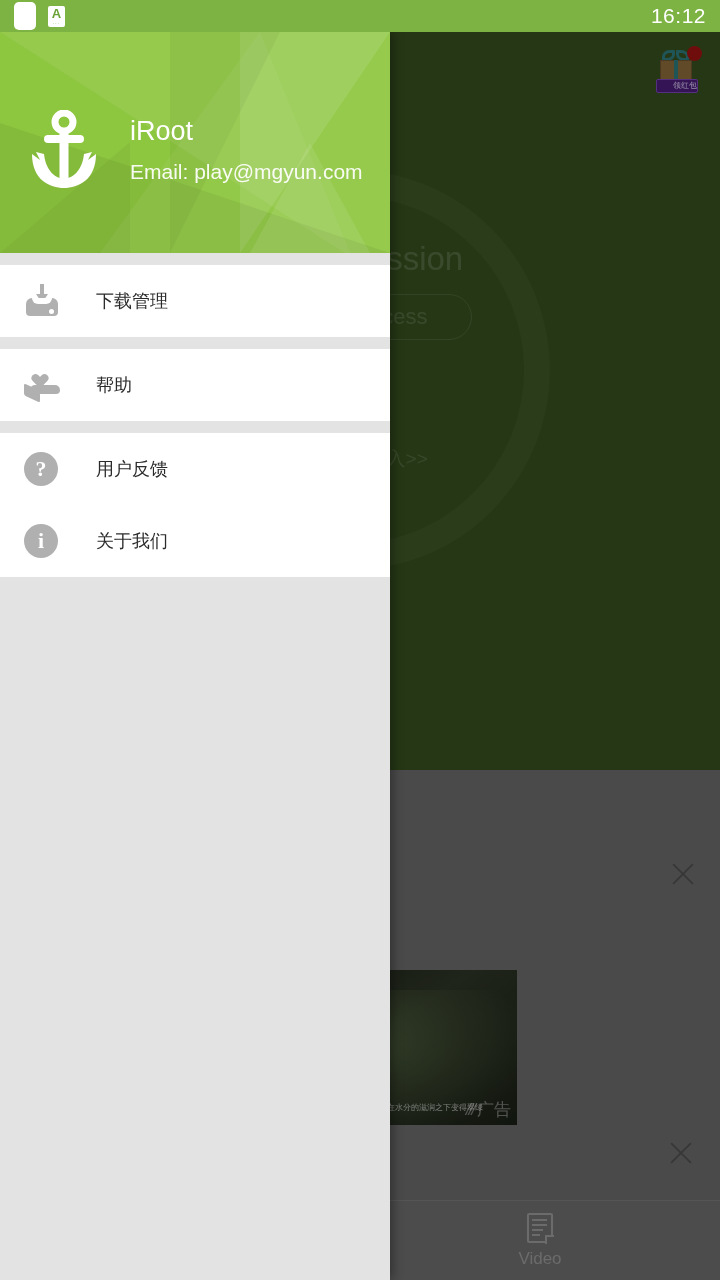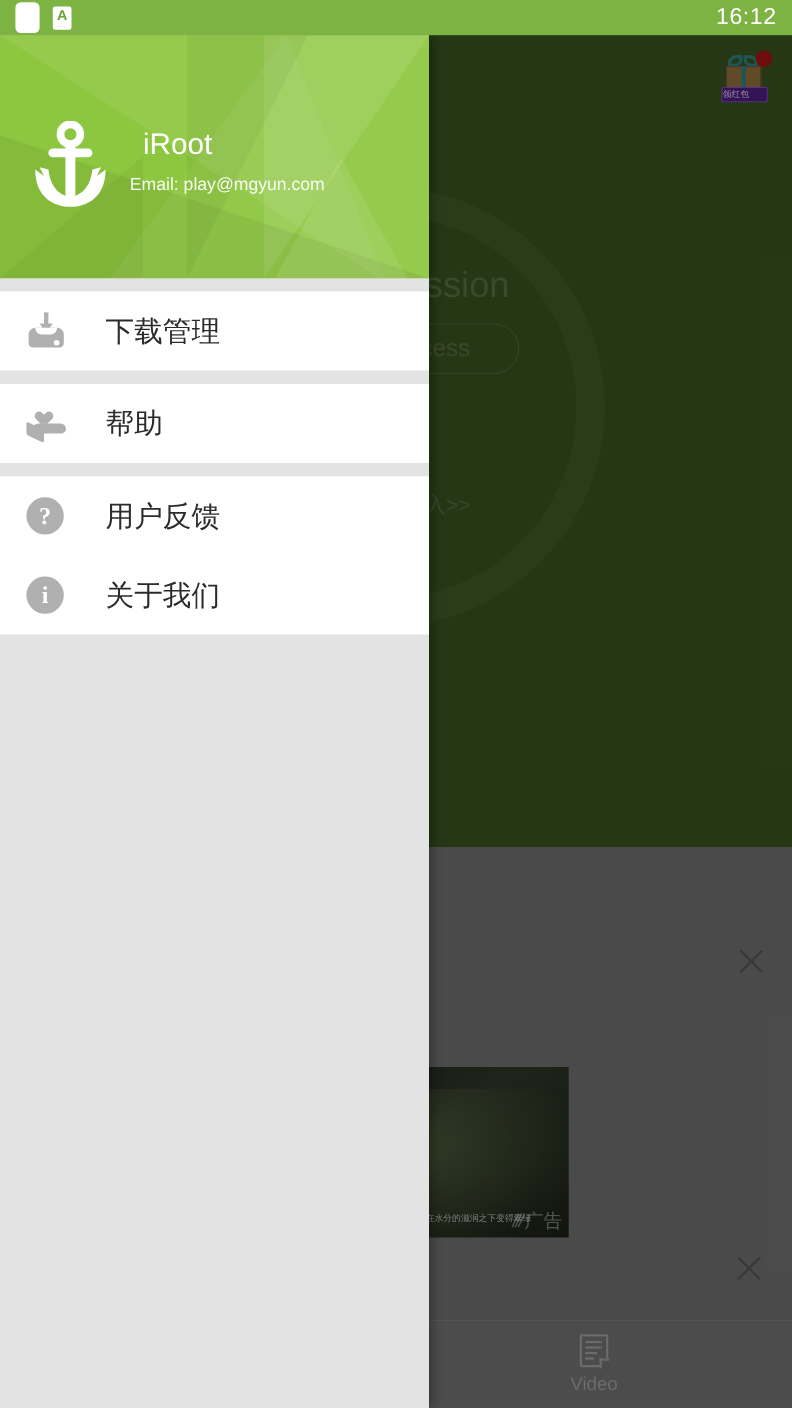--- a/index.html
+++ b/index.html
@@ -53,21 +53,21 @@
     position:absolute; left:24px; top:4px; width:13px; height:11px;
     border:3px solid #2f7a7d; border-radius:10% 60% 10% 60%;
   }
   .gift-dot {
     position:absolute; right:0; top:0; width:15px; height:15px;
     border-radius:50%; background:#a01414;
   }
   .gift-label {
     position:absolute; left:4px; top:33px; width:42px; height:14px;
     background:#4b1d7a; border:1px solid #7a46b8; border-radius:2px;
-    color:#d6c8ee; font-size:8px; line-height:12px; text-align:left;
+    color:#d6c8ee; font-size:8px; line-height:12px; text-align:right;
     overflow:hidden; white-space:nowrap;
   }
 
   
   .bg-feed { position:absolute; left:0; top:770px; width:720px; height:430px; background:#6b6b6b; }
   .feed-line1 { position:absolute; left:10px; top:16px; font-size:23px; color:#3a3a3a; white-space:nowrap; }
   .feed-line2 { position:absolute; left:10px; top:91px; font-size:19px; color:#535353; white-space:nowrap; }
   .feed-line3 { position:absolute; left:10px; top:152px; font-size:23px; color:#3a3a3a; white-space:nowrap; }
   .feed-x1 { position:absolute; left:665px; top:86px; }
   .feed-x2 { position:absolute; left:663px; top:1135px; }
@@ -174,31 +174,31 @@
   .f5 { left:170px; top:0; border-left:0 solid transparent; border-right:110px solid transparent; border-top:221px solid rgba(0,0,0,0.045); }
   .f6 { left:250px; bottom:0; border-left:60px solid transparent; border-right:60px solid transparent; border-bottom:110px solid rgba(255,255,255,0.09); }
   .f7 { left:0; top:110px; border-left:130px solid transparent; border-bottom:111px solid rgba(0,0,0,0.04); }
 
   .anchor { position:absolute; left:24px; top:78px; width:80px; height:82px; z-index:2; }
   .avatar-name {
     position:absolute; left:130px; top:84px; z-index:2;
     color:#fff; font-size:27px; font-weight:normal;
   }
   .avatar-email {
-    position:absolute; left:118px; top:128px; z-index:2;
-    color:rgba(255,255,255,0.93); font-size:16px;
+    position:absolute; left:130px; top:128px; z-index:2;
+    color:rgba(255,255,255,0.93); font-size:21px;
   }
 
   .menu-group { background:#ffffff; }
   .gap { height:12px; background:#e3e3e3; }
   .menu-item {
     display:flex; align-items:center; height:72px; padding-left:24px; cursor:pointer;
   }
   .menu-icon { width:46px; display:flex; align-items:center; justify-content:flex-start; }
-  .menu-label { font-size:26px; color:#2b2b2b; margin-left:26px; }
+  .menu-label { font-size:18px; color:#2b2b2b; margin-left:26px; }
   .ic-inbox { width:36px; height:34px; position:relative; }
   .ic-inbox .arrow { position:absolute; left:16px; top:0; width:4px; height:12px; background:#b0b0b0; }
   .ic-inbox .arrowhead {
     position:absolute; left:12px; top:10px; width:0; height:0;
     border-left:6px solid transparent; border-right:6px solid transparent; border-top:9px solid #b0b0b0;
   }
   .ic-inbox .tray {
     position:absolute; left:2px; top:14px; width:32px; height:18px;
     background:#b0b0b0; border-radius:6px 6px 4px 4px;
   }

